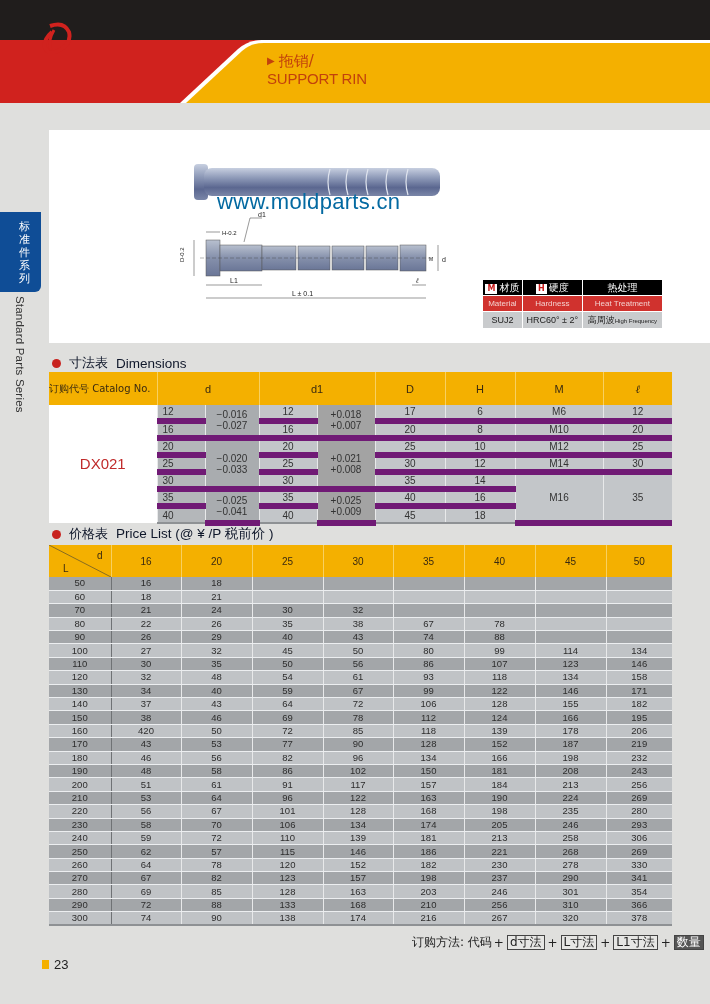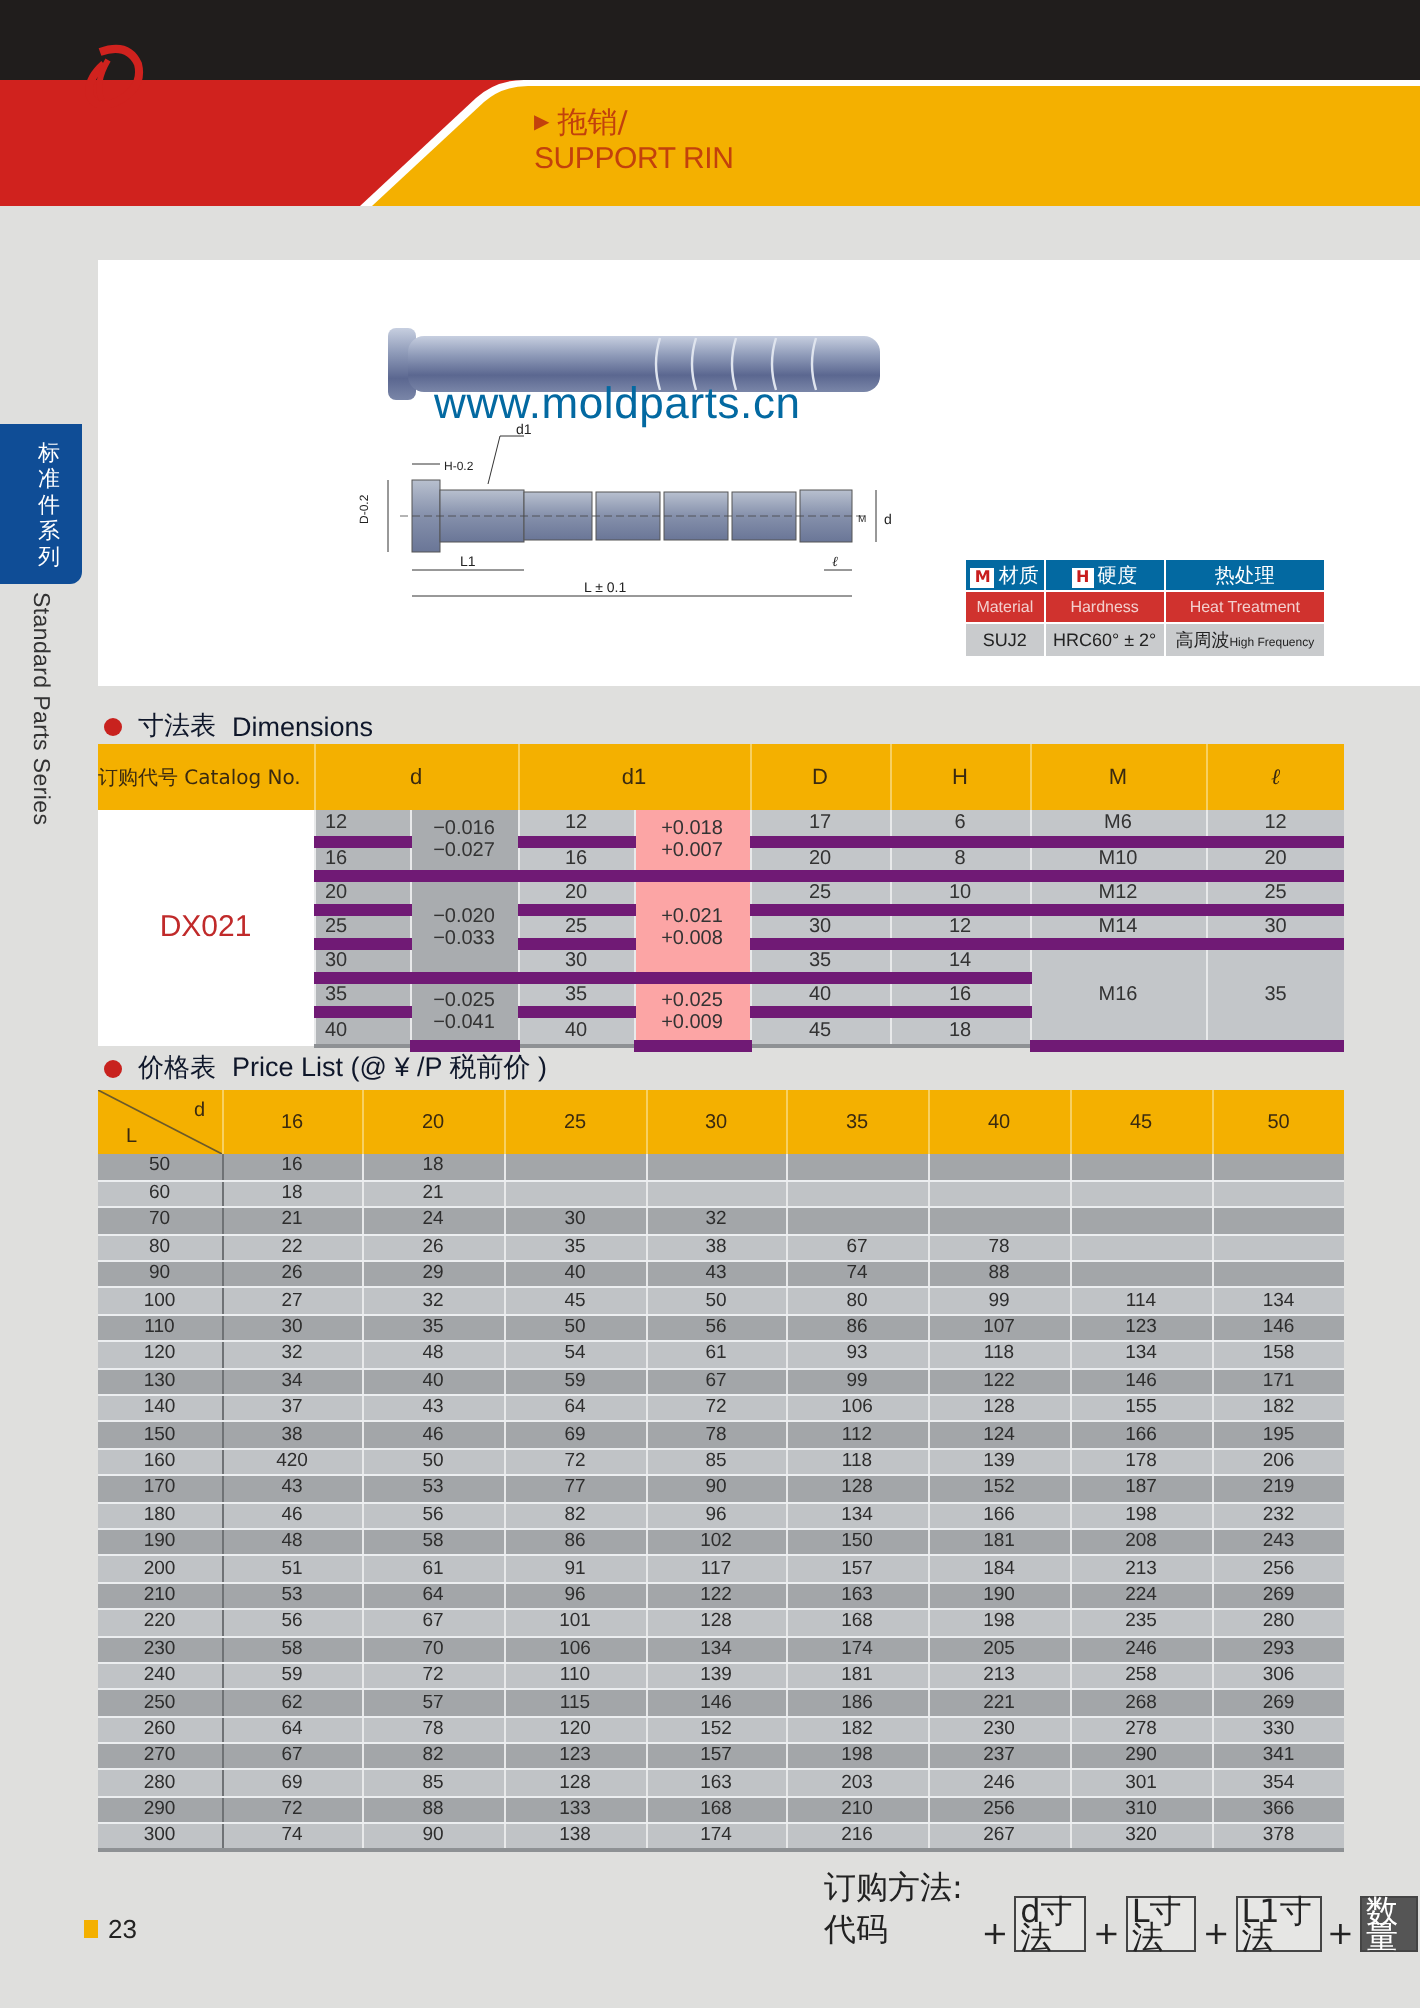--- a/index.html
+++ b/index.html
@@ -26,58 +26,58 @@
   .side-en { position: absolute; left: 14px; top: 296px; writing-mode: vertical-rl; font-size: 11.5px; color: #333; letter-spacing: 0.2px; }
 
   
   .panel { position: absolute; left: 49px; top: 130px; width: 661px; height: 213px; background: #fff; }
   .drawing { position: absolute; left: 170px; top: 140px; width: 300px; height: 170px; }
   .watermark { position: absolute; left: 217px; top: 189px; color: #0369a1; font-size: 22px; letter-spacing: 0.3px; }
 
   
   .mat { position: absolute; left: 482px; top: 279px; width: 181px; border-collapse: collapse; font-size: 9px; }
   .mat td { border: 1px solid #fff; text-align: center; height: 16px; }
-  .mat .r1 td { background: #0369a1; color: #fff; font-size: 10px; font-family: "DejaVu Sans", sans-serif; }
+  .mat .r1 td { background: #000000; color: #fff; font-size: 10px; font-family: "DejaVu Sans", sans-serif; }
   .mat .r2 td { background: #d0322e; color: #f3d0ce; font-size: 8px; margin-left: 41px; }
   .mat .r3 td { background: #c9cbcd; color: #222; font-size: 9px; height: 17px; }
   .mat .tag { display: inline-block; background: #fff; color: #c81d1d; font-size: 8px; font-weight: bold; padding: 0 2px; margin-right: 2px; line-height: 10px; }
   .mat .small { font-size: 6px; }
 
   
   .sec { position: absolute; left: 52px; font-size: 13px; color: #0f172a; display: flex; align-items: center; font-family: "DejaVu Sans", sans-serif; }
   .sec .dot { width: 9px; height: 9px; background: #c8221e; border-radius: 50%; margin-right: 8px; }
   .sec .en { font-family: "Liberation Sans", sans-serif; margin-left: 8px; font-size: 13.5px; }
 
   
   .dim { position: absolute; left: 49px; top: 372px; width: 623px; border-collapse: collapse; font-size: 10px; table-layout: fixed; }
   .dim th { background: #f4b000; color: #3a2a10; font-weight: normal; height: 33px; font-size: 11px; border-left: 1px solid #f8d060; }
   .dim th.cat { font-size: 10px; text-align: left; border-left: none; font-family: "DejaVu Sans", sans-serif; margin-top: 24px; }
   .dim td { height: 16.4px; text-align: center; color: #333; border-bottom: 6px solid #701a75; border-left: 1px solid #e8e9ea; }
   .dim td.catno { background: #fff; color: #c02a2a; font-size: 15px; text-align: center; border: none; padding-left: 0; }
   .dim td.dval { background: #b4b7ba; text-align: left; padding-left: 5px; }
   .dim td.dtol { background: #a9acaf; line-height: 11px; }
   .dim td.lite { background: #c3c6c9; }
-  .dim td.tol { background: #fca5a5; line-height: 11px; margin-left: 48px; }
+  .dim td.tol { background: #a3a3a3; line-height: 11px; margin-left: 48px; }
   .dim tr:last-child td { border-bottom: 2px solid #8e9194; }
 
   
   .price { position: absolute; left: 49px; top: 545px; width: 623px; border-collapse: collapse; font-size: 9.5px; table-layout: fixed; }
   .price th { background: #f4b000; color: #3a2a10; font-weight: normal; height: 32px; font-size: 10px; border-left: 1px solid #f8d060; }
   .price th.corner { position: relative; border-left: none; }
   .price th.corner .dl { position: absolute; right: 8px; top: 5px; }
   .price th.corner .ll { position: absolute; left: 14px; bottom: 3px; }
   .price th.corner svg { position: absolute; left: 0; top: 0; }
   .price td { height: 13.4px; text-align: center; color: #2d2d2d; border-left: 1px solid #e8e9ea; border-bottom: 1px solid #eceef0; line-height: 12px; padding: 0; }
   .price td.lcol { border-right: 1px solid #6f7275; border-left: none; }
   .price tr.odd td { background: #a3a6a9; }
   .price tr.even td { background: #c0c3c6; }
   .price tr:last-child td { border-bottom: 2px solid #8e9194; }
 
   
-  .order { position: absolute; left: 412px; top: 934px; font-size: 16px; color: #222; font-family: "DejaVu Sans", sans-serif; display: flex; align-items: flex-end; }
+  .order { position: absolute; left: 412px; top: 934px; font-size: 12px; color: #222; font-family: "DejaVu Sans", sans-serif; display: flex; align-items: center; }
   .order .box { border: 1px solid #444; padding: 0 2px; line-height: 13px; margin: 0 1px; background: #e6e6e4; }
   .order .box.dark { background: #555; color: #fff; }
   .order .plus { margin: 0 2px; }
 
   .pagenum { position: absolute; left: 42px; top: 957px; display: flex; align-items: center; font-size: 13px; color: #222; }
   .pagenum .sq { width: 7px; height: 9px; background: #f4b000; margin-right: 5px; }
 </style>
 </head>
 <body>
 

